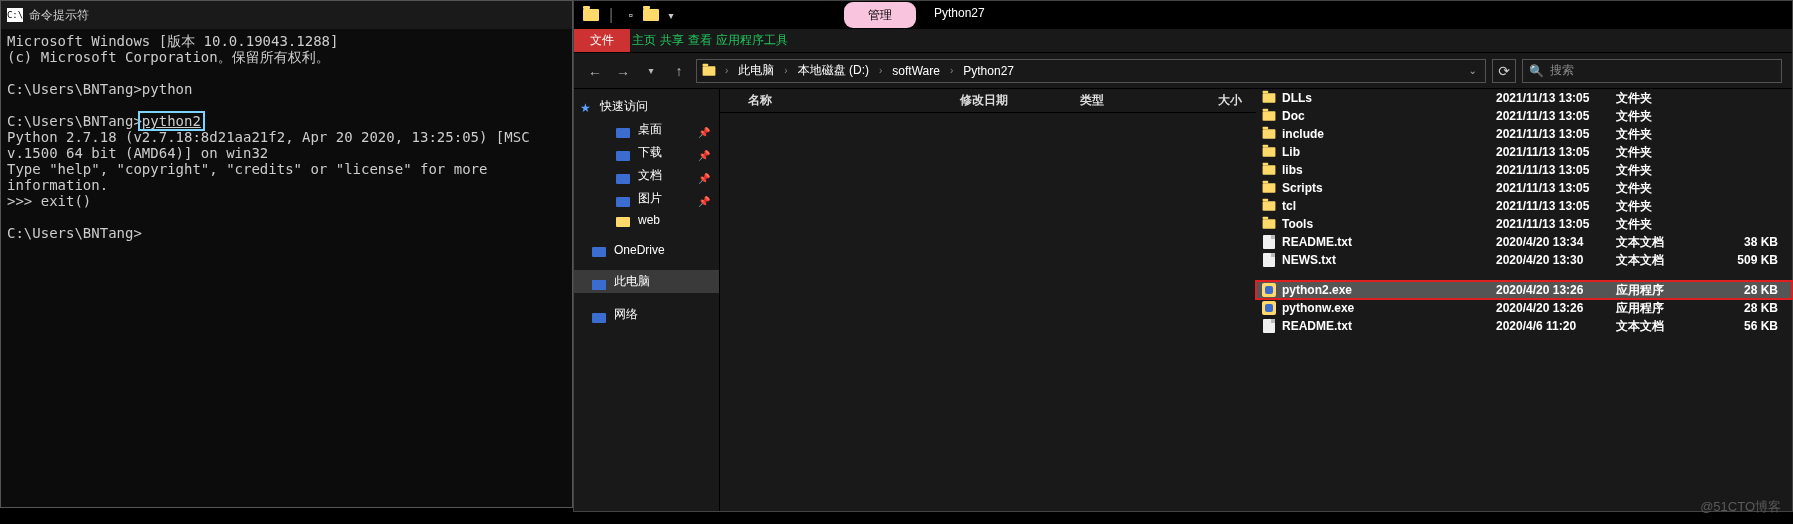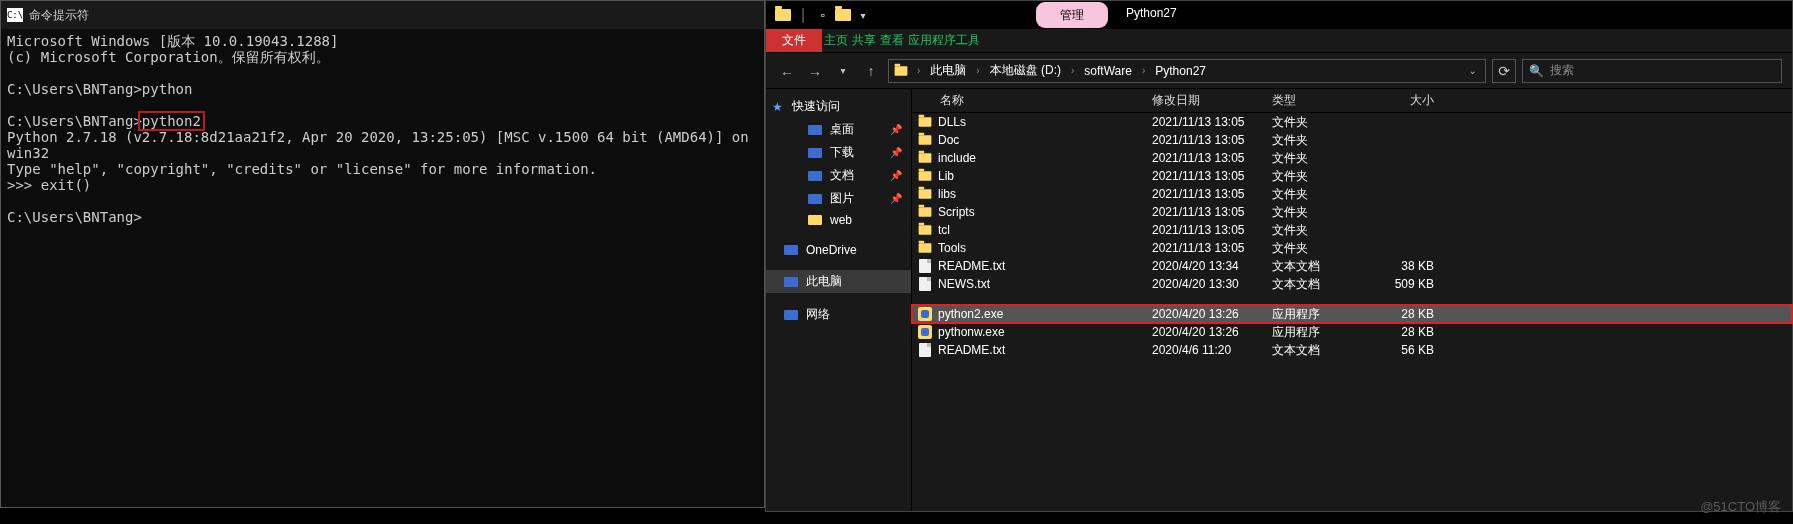--- a/index.html
+++ b/index.html
@@ -46,25 +46,26 @@
     flex: 1;
     background: #0c0c0c;
     color: #ccc;
     font-family: "NSimSun", "Consolas", monospace;
     font-size: 14px;
     line-height: 16px;
     white-space: pre-wrap;
     padding: 4px 6px;
   }
   .highlight-box {
-    border: 2px solid #b91c1c;
+    border: 2px solid #7dd3fc;
     display: inline-block;
     line-height: 14px;
     padding: 1px 2px;
     margin: -3px 0 -3px -4px;
+    text-decoration: underline;
   }
 
   
   .explorer {
     flex: 1;
     height: 512px;
     background: #191919;
     display: flex;
     flex-direction: column;
     border: 1px solid #444;
@@ -170,40 +171,41 @@
     background: #191919;
   }
   .sidebar {
     width: 146px;
     border-right: 1px solid #000;
     padding-top: 6px;
     font-size: 12px;
   }
   .side-item {
     display: flex;
-    align-items: center;
+    align-items: flex-end;
     padding: 3px 8px 3px 18px;
     gap: 8px;
     color: #fff;
     cursor: pointer;
   }
   .side-item.star::before { content: "★"; color: #5aa0ff; font-size: 12px; margin-left: -12px; width: 12px; }
   .side-sub { padding-left: 34px; margin-left: 8px; }
   .side-item .mini-icon { width: 14px; height: 10px; display: inline-block; }
   .mini-folder { background: #ffd96a; border-radius: 1px; }
   .mini-blue { background: #3a6dcf; border-radius: 1px; }
   .mini-pc { background: #3a6dcf; width: 14px; height: 10px; }
   .side-item .pin { margin-left: auto; color: #888; font-size: 10px; }
   .side-group-sep { height: 10px; }
   .side-item.selected { background: #3a3a3a; }
 
   .file-pane {
     flex: 1;
     display: flex;
-    flex-direction: column;
+    flex-direction: row;
+    font-weight: bold;
   }
   .cols {
     display: flex;
     font-size: 12px;
     color: #ddd;
     border-bottom: 1px solid #000;
     height: 24px;
     align-items: center;
   }
   .col-name { width: 240px; padding-left: 28px; }

